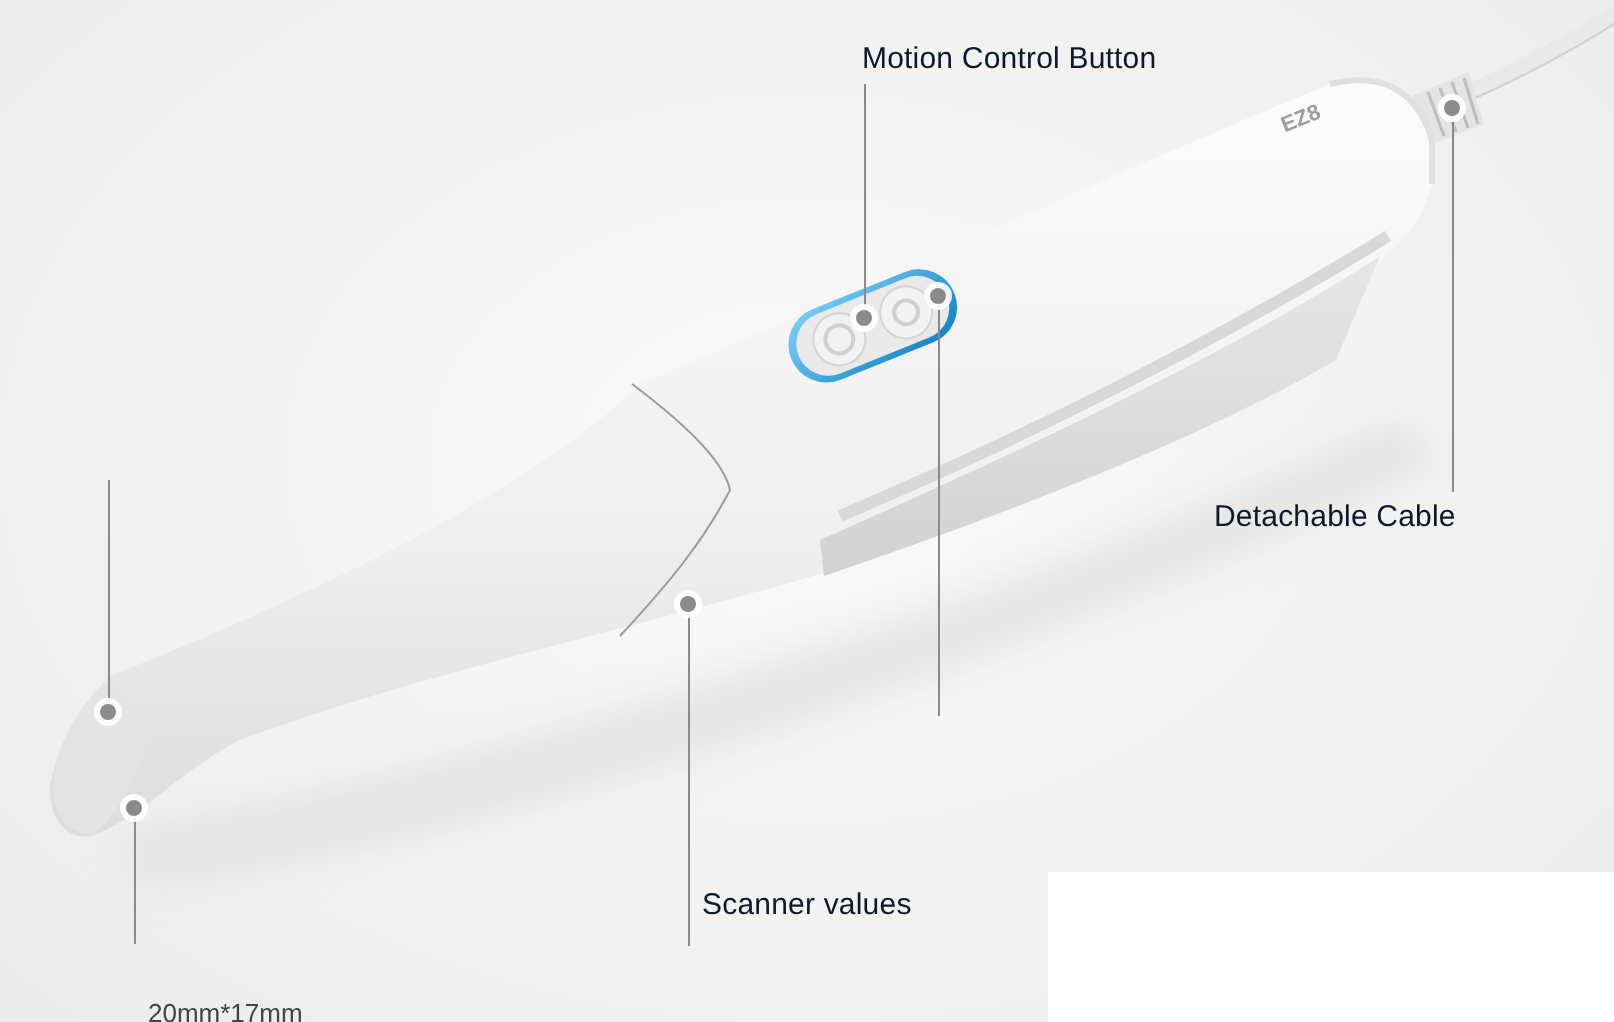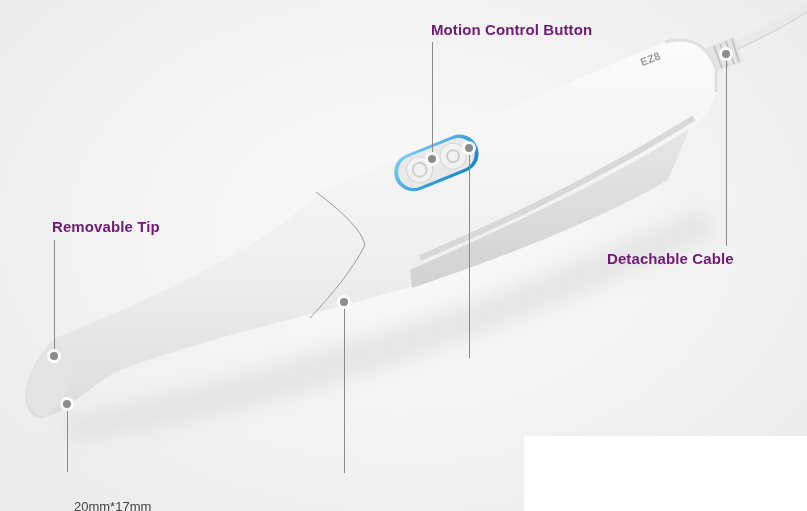--- a/index.html
+++ b/index.html
@@ -4,21 +4,21 @@
   <style>
     html, body { margin: 0; padding: 0; }
     body {
       width: 807px; height: 511px; overflow: hidden; position: relative;
       background: radial-gradient(ellipse at 50% 45%, #fafafa 0%, #f2f2f2 55%, #ebebeb 100%);
       font-family: "Liberation Sans", sans-serif;
     }
     .stage { position: absolute; inset: 0; }
     svg.scanner { position: absolute; left: 0; top: 0; }
     .label {
-      position: absolute; font-weight: bold; font-size: 15px; color: #701a75;
+      position: absolute; font-weight: normal; font-size: 15px; color: #0f172a;
       white-space: nowrap; letter-spacing: 0.1px;
     }
     .sublabel { position: absolute; font-size: 13px; color: #444; white-space: nowrap; margin-top: 36px; }
     .line { position: absolute; width: 1px; background: #8a8a8a; }
     .dot {
       position: absolute; width: 8px; height: 8px; border-radius: 50%;
       background: #8c8c8c; box-shadow: 0 0 0 3px rgba(255,255,255,0.9);
       transform: translate(-4px,-4px);
     }
     .corner-box { position: absolute; left: 524px; top: 436px; width: 283px; height: 75px; background: #ffffff; }
@@ -88,32 +88,32 @@
       <circle cx="418" cy="163" r="7" fill="none" stroke="#cfcfcf" stroke-width="2"></circle>
       <circle cx="454" cy="163" r="13" fill="#f2f2f2" stroke="#d4d4d4" stroke-width="1"></circle>
       <circle cx="454" cy="163" r="6" fill="none" stroke="#cfcfcf" stroke-width="2"></circle>
     </g>
   </svg>
 
   <div class="label" style="left:431px; top:21px;">Motion Control Button</div>
   <div class="line" style="left:432px; top:42px; height:116px;"></div>
   <div class="dot" style="left:432px; top:159px;"></div>
 
-  <div class="label" style="left:52px; top:218px;">Removable Tip</div>
   <div class="line" style="left:54px; top:240px; height:114px;"></div>
   <div class="dot" style="left:54px; top:356px;"></div>
 
   <div class="label" style="left:607px; top:250px;">Detachable Cable</div>
   <div class="line" style="left:726px; top:56px; height:190px;"></div>
   <div class="dot" style="left:726px; top:54px;"></div>
 
   <div class="line" style="left:469px; top:150px; height:208px;"></div>
   <div class="dot" style="left:469px; top:148px;"></div>
 
   <div class="sublabel" style="left:74px; top:463px;">20mm*17mm</div>
   <div class="line" style="left:67px; top:405px; height:67px;"></div>
   <div class="dot" style="left:67px; top:404px;"></div>
 
+  <div class="label" style="left:351px; top:444px;">Scanner values</div>
   <div class="line" style="left:344px; top:302px; height:171px;"></div>
   <div class="dot" style="left:344px; top:302px;"></div>
 
   <div class="corner-box"></div>
 </div>
 
 </body></html>

